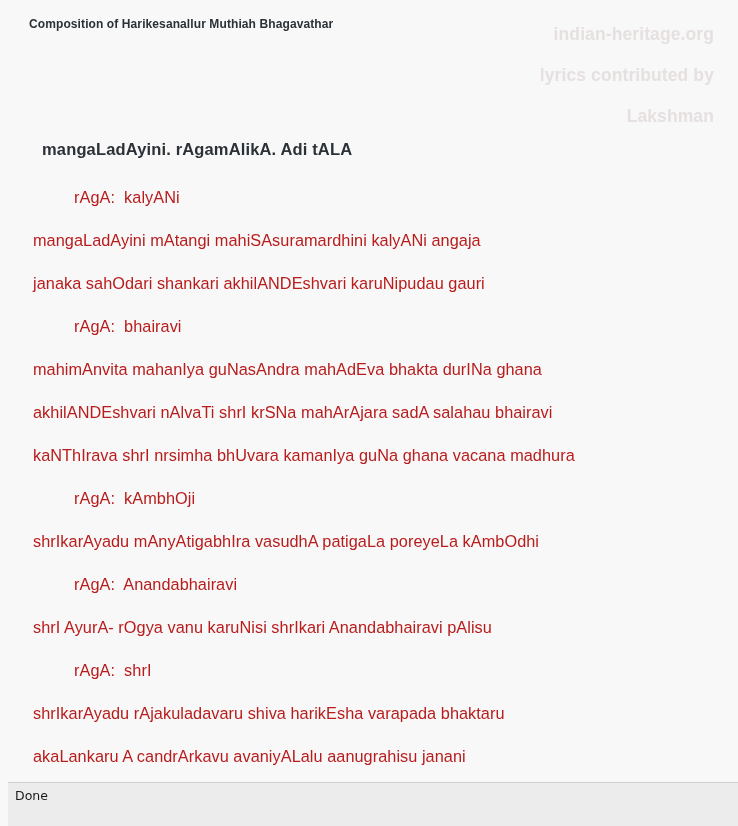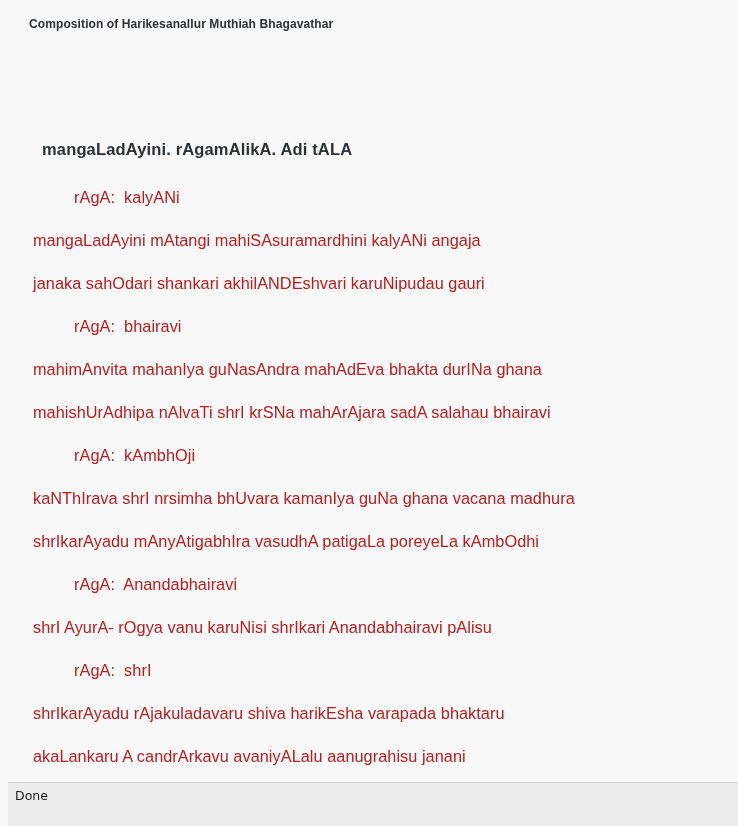--- a/index.html
+++ b/index.html
@@ -112,34 +112,39 @@
     color: #1a1a1a;
     font-family: "DejaVu Sans", sans-serif;
     white-space: nowrap;
   }
 </style>
 </head>
 <body>
 
 <div id="browser-viewport">
 
+  <div id="watermark">
+    <span class="wm-line">indian-heritage.org</span>
+    <span class="wm-line">lyrics contributed by</span>
+    <span class="wm-line">Lakshman</span>
+  </div>
 
   <div id="page-title">Composition of Harikesanallur Muthiah Bhagavathar</div>
 
   <div id="composition-body">
     <div class="song-heading">mangaLadAyini.  rAgamAlikA.  Adi tALA</div>
     <div id="lyrics-list">
         <div class="lyric-line raga-label">rAgA:  kalyANi</div>
         <div class="lyric-line verse">mangaLadAyini mAtangi mahiSAsuramardhini kalyANi angaja</div>
         <div class="lyric-line verse">janaka sahOdari shankari akhilANDEshvari karuNipudau gauri</div>
         <div class="lyric-line raga-label">rAgA:  bhairavi</div>
         <div class="lyric-line verse">mahimAnvita mahanIya guNasAndra mahAdEva bhakta durINa ghana</div>
-        <div class="lyric-line verse">mahishUrAdhipa nAlvaTi shrI krSNa mahArAjara sadA salahau bhairavi</div>
+        <div class="lyric-line verse">akhilANDEshvari nAlvaTi shrI krSNa mahArAjara sadA salahau bhairavi</div>
+        <div class="lyric-line verse">kaNThIrava shrI nrsimha bhUvara kamanIya guNa ghana vacana madhura</div>
         <div class="lyric-line raga-label">rAgA:  kAmbhOji</div>
-        <div class="lyric-line verse">kaNThIrava shrI nrsimha bhUvara kamanIya guNa ghana vacana madhura</div>
         <div class="lyric-line verse">shrIkarAyadu mAnyAtigabhIra vasudhA patigaLa poreyeLa kAmbOdhi</div>
         <div class="lyric-line raga-label">rAgA:  Anandabhairavi</div>
         <div class="lyric-line verse">shrI AyurA- rOgya vanu karuNisi shrIkari Anandabhairavi pAlisu</div>
         <div class="lyric-line raga-label">rAgA:  shrI</div>
         <div class="lyric-line verse">shrIkarAyadu rAjakuladavaru shiva harikEsha varapada bhaktaru</div>
         <div class="lyric-line verse">akaLankaru A candrArkavu avaniyALalu aanugrahisu janani</div>
       </div>
   </div>
 
 </div>

